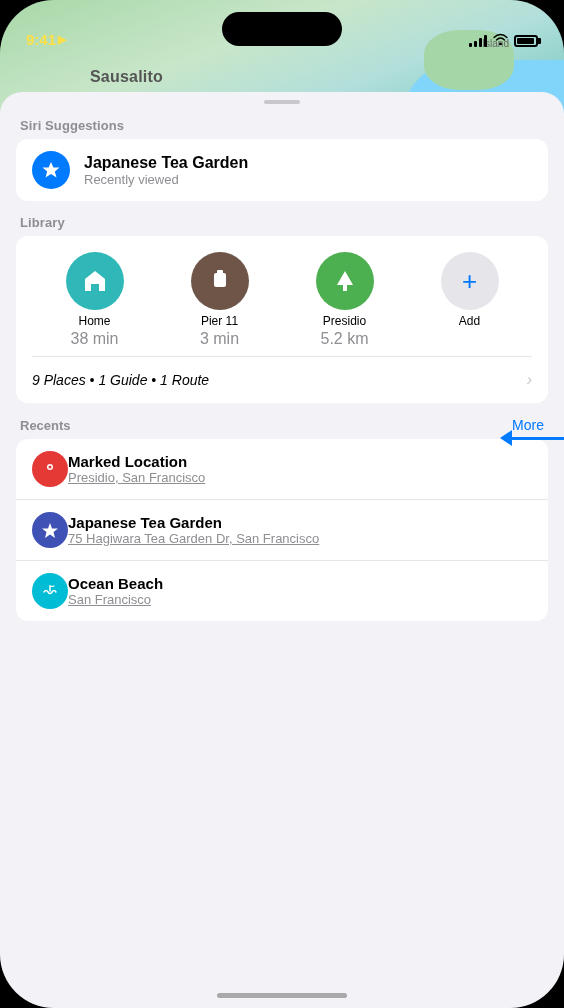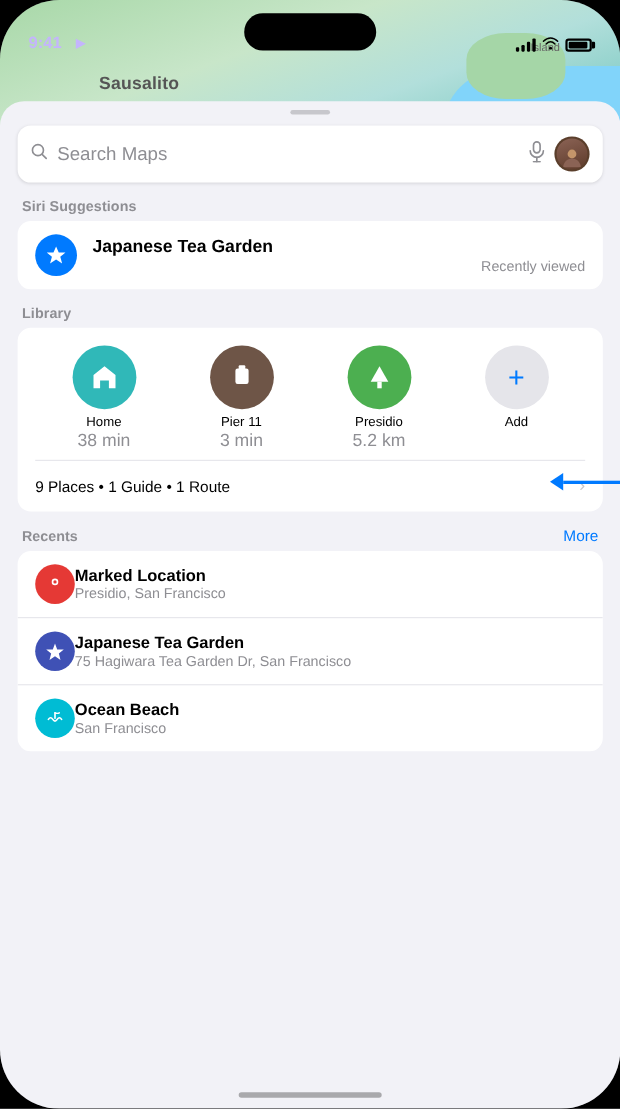--- a/index.html
+++ b/index.html
@@ -97,24 +97,24 @@
       display: flex;
       align-items: flex-end;
       justify-content: space-between;
       padding: 0 26px 6px;
       z-index: 99;
     }
 
     .status-time {
       font-size: 15px;
       font-weight: 700;
-      color: #c4b5fd;
-      display: flex;
-      align-items: center;
-      gap: 11px;
+      color: #fde047;
+      display: flex;
+      align-items: center;
+      gap: 0;
     }
 
     .status-icons {
       display: flex;
       align-items: center;
       gap: 6px;
     }
 
     .signal-bars {
       display: flex;
@@ -286,21 +286,20 @@
 
     .suggestion-title {
       font-size: 16px;
       font-weight: 600;
       color: #000;
     }
 
     .suggestion-subtitle {
       font-size: 13px;
       color: #8e8e93;
-      text-align: right;
     }
 
     
     .library-card {
       margin: 0 16px;
       background: #fff;
       border-radius: 12px;
       overflow: hidden;
     }
 
@@ -363,20 +362,21 @@
       height: 1px;
       background: #e5e5ea;
       margin: 0 16px;
     }
 
     .library-footer {
       display: flex;
       align-items: center;
       justify-content: space-between;
       padding: 14px 16px;
+      font-style: italic;
     }
 
     .library-footer-text {
       font-size: 14px;
       color: #000;
     }
 
     .chevron-right {
       color: #c7c7cc;
       font-size: 16px;
@@ -445,20 +445,21 @@
 
     .recent-title {
       font-size: 15px;
       font-weight: 600;
       color: #000;
     }
 
     .recent-subtitle {
       font-size: 13px;
       color: #8e8e93;
+      text-decoration: underline;
     }
 
     
     .guides-section {
       margin-top: 4px;
     }
 
     .guides-label {
       font-size: 13px;
       font-weight: 600;
@@ -560,45 +561,20 @@
       </span>
       <div class="battery-icon">
         <div class="battery-fill"></div>
       </div>
     </div>
   </div>
 
   <div class="main-sheet">
     <div class="sheet-handle"></div>
 
-    <div class="search-bar">
-      <span class="search-icon-svg">
-        <svg width="16" height="16" viewBox="0 0 16 16" fill="none">
-          <circle cx="6.5" cy="6.5" r="5" stroke="#8e8e93" stroke-width="1.5"></circle>
-          <line x1="10.5" y1="10.5" x2="14" y2="14" stroke="#8e8e93" stroke-width="1.5" stroke-linecap="round"></line>
-        </svg>
-      </span>
-      <span class="search-input-text">Search Maps</span>
-      <span class="mic-icon">
-        <svg width="16" height="20" viewBox="0 0 16 20" fill="none">
-          <rect x="5" y="1" width="6" height="10" rx="3" stroke="#8e8e93" stroke-width="1.5"></rect>
-          <path d="M2 9c0 3.3 2.7 6 6 6s6-2.7 6-6" stroke="#8e8e93" stroke-width="1.5" stroke-linecap="round" fill="none"></path>
-          <line x1="8" y1="15" x2="8" y2="19" stroke="#8e8e93" stroke-width="1.5" stroke-linecap="round"></line>
-          <line x1="5" y1="19" x2="11" y2="19" stroke="#8e8e93" stroke-width="1.5" stroke-linecap="round"></line>
-        </svg>
-      </span>
-      <div class="avatar">
-        <div class="avatar-inner">
-          <svg width="22" height="22" viewBox="0 0 22 22" fill="none">
-            <circle cx="11" cy="8" r="4" fill="#c4956a"></circle>
-            <path d="M3 20c0-4.4 3.6-8 8-8s8 3.6 8 8" fill="#8B6355"></path>
-          </svg>
-        </div>
-      </div>
-    </div>
 
     <div class="section-label">Siri Suggestions</div>
 
     <div class="suggestions-card">
       <div class="suggestion-item">
         <div class="suggestion-icon">
           <svg viewBox="0 0 20 20" fill="white">
             <polygon points="10,2 12.4,7.5 18.5,7.5 13.8,11.5 15.5,17.5 10,14 4.5,17.5 6.2,11.5 1.5,7.5 7.6,7.5"></polygon>
           </svg>
         </div>

